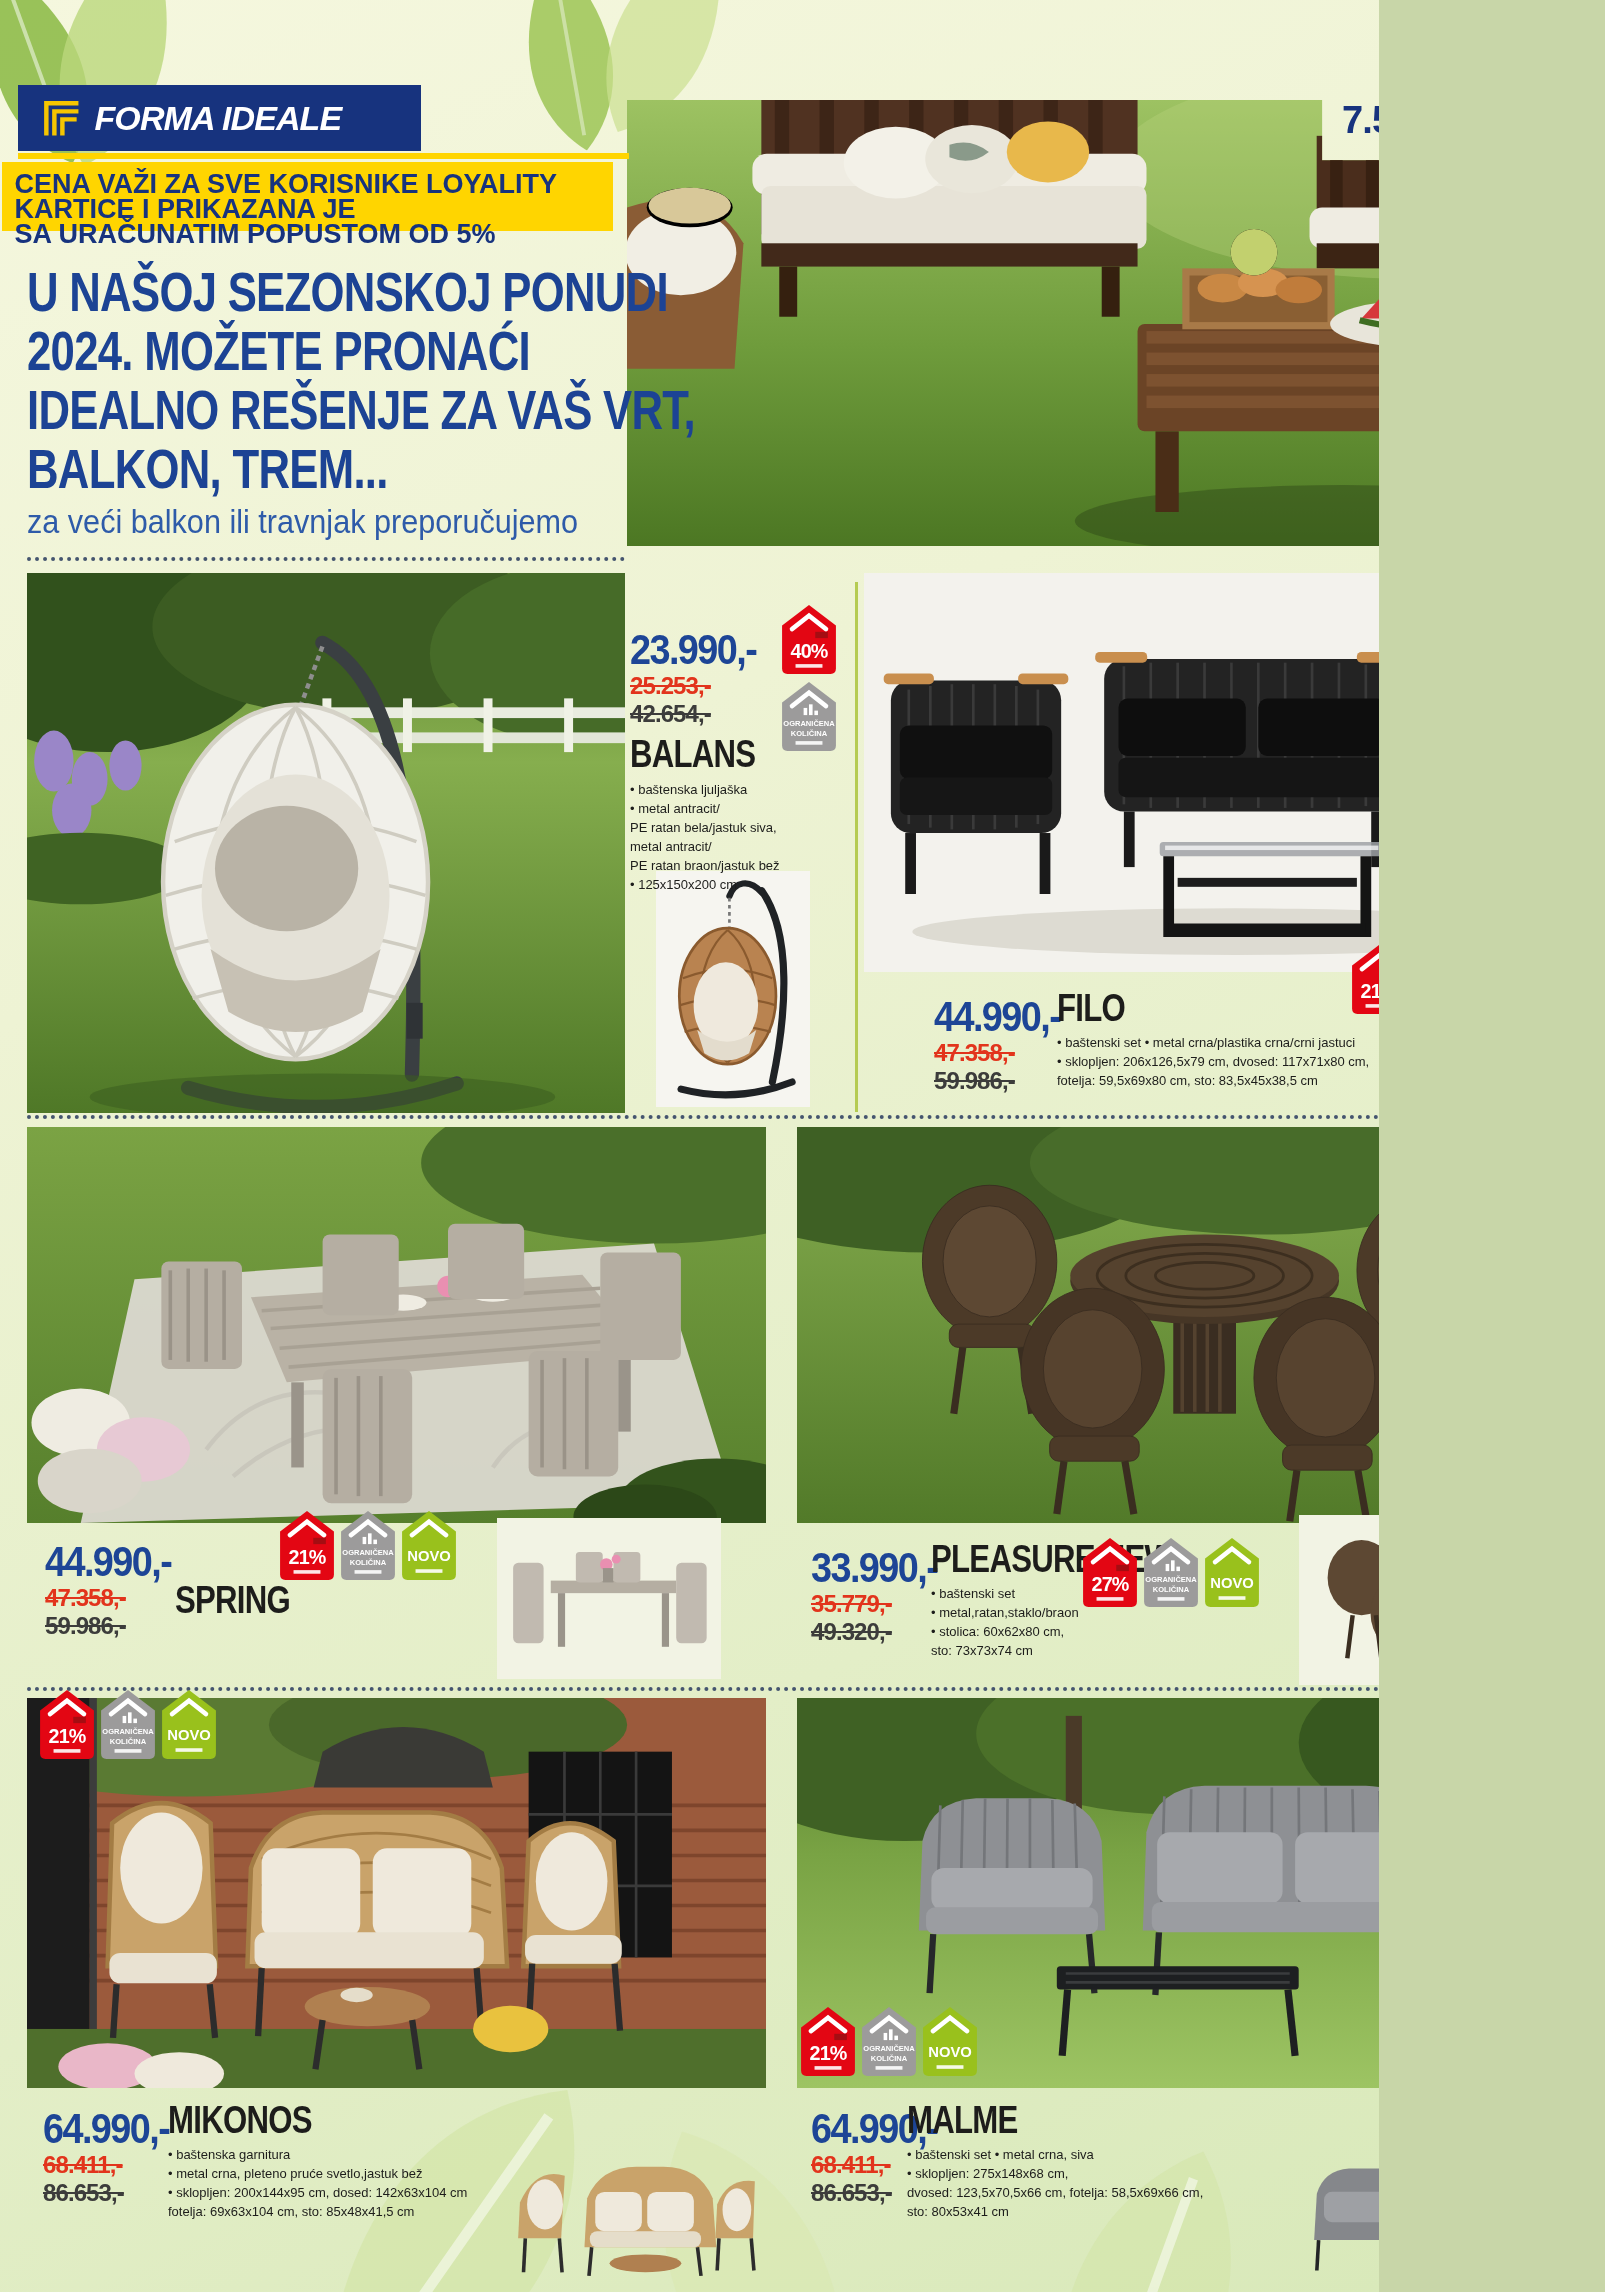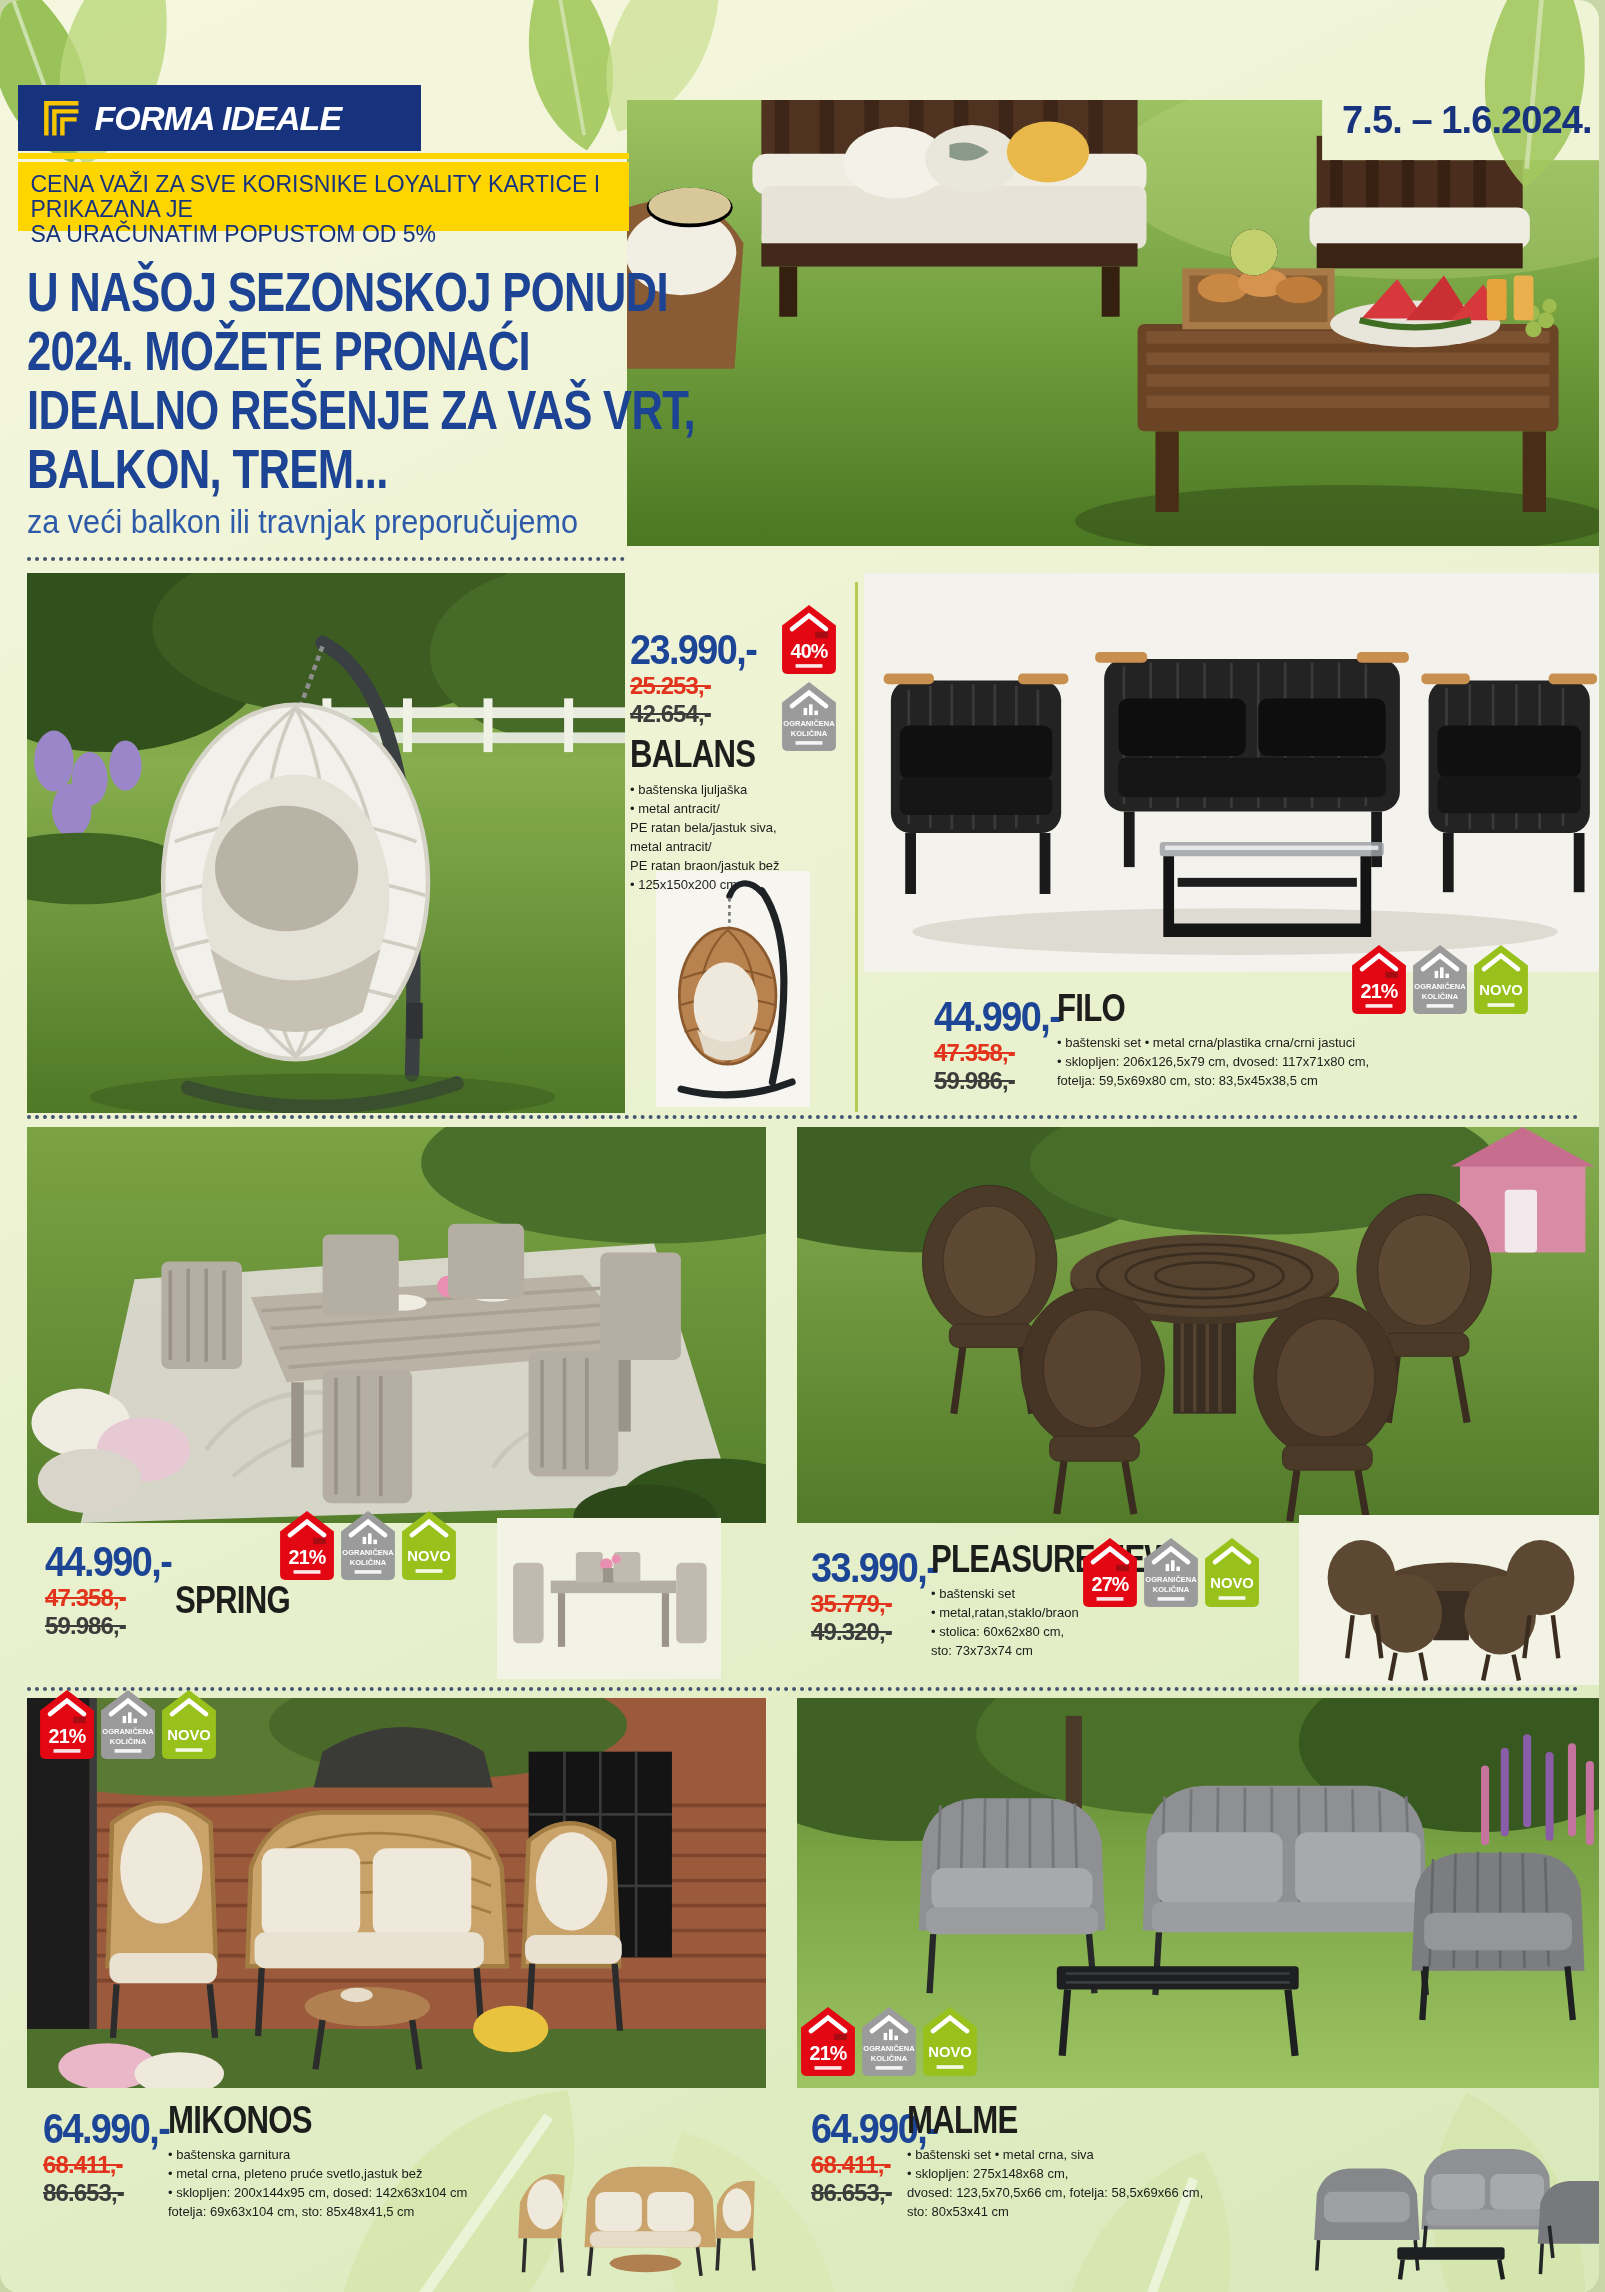--- a/index.html
+++ b/index.html
@@ -1,27 +1,27 @@
 <!DOCTYPE html>
 <html style="font-size:14.3px"><head>
 <meta charset="utf-8">
 <style>
   html,body{margin:0;padding:0;background:#c8d6a8;}
-  .page{position:relative;width:1599px;height:2293px;overflow:hidden;
+  .page{position:relative;width:1379px;height:2293px;overflow:hidden;
         font-family:"Liberation Sans",sans-serif;
-        background:linear-gradient(155deg,#f5f7de 0%,#eef3d4 35%,#e3eec7 70%,#d9e9ba 100%);border-radius:20px;}
+        background:linear-gradient(155deg,#f5f7de 0%,#eef3d4 35%,#e3eec7 70%,#d9e9ba 100%);}
   .abs{position:absolute;}
   .photo{position:absolute;overflow:hidden;}
   .photo svg{display:block;width:100%;height:100%;}
   .leaf{position:absolute;z-index:0;}
   
   .logo-bar{left:18px;top:85px;width:403px;height:66px;background:#17337e;display:flex;align-items:center;gap:12.5px;padding-left:23px;box-sizing:border-box;z-index:3;}
   .logo-text{color:#ffffff;font-size:34px;font-weight:bold;font-style:italic;letter-spacing:-0.9px;white-space:nowrap;}
   .yellow-strip{left:18px;top:153px;width:611px;height:6.3px;background:#ffd500;z-index:3;}
-  .yellow-banner{left:18px;top:162px;width:611px;height:69px;background:#ffd500;color:#17337e;font-weight:normal;font-size:23px;line-height:25px;padding:9.9px 0 0 12.5px;box-sizing:border-box;z-index:3;}
+  .yellow-banner{left:2px;top:162px;width:611px;height:69px;background:#ffd500;color:#17337e;font-weight:bold;font-size:27px;line-height:25px;padding:9.9px 0 0 12.5px;box-sizing:border-box;z-index:3;}
   .promo-date{left:1342px;top:99px;font-size:38px;font-weight:bold;color:#17337e;letter-spacing:-0.9px;z-index:3;white-space:nowrap;}
   .hero{left:627px;top:100px;width:979px;height:446px;z-index:1;
         clip-path:polygon(0 0,71% 0,71% 13.5%,100% 13.5%,100% 100%,0 100%);}
   
   .headline{left:27px;top:262px;width:627px;z-index:2;}
   .headline div{font-size:56px;font-weight:800;color:#1c4394;line-height:59px;letter-spacing:-0.9px;transform:scaleX(.78);transform-origin:0 50%;white-space:nowrap;}
   .subtitle{left:27px;top:502px;font-size:34px;color:#2e5ba9;white-space:nowrap;transform:scaleX(.9);transform-origin:0 0;z-index:2;}
   .dot-h{border-top:4.5px dotted #45556f;height:0;z-index:2;}
   .vline{left:855px;top:582px;width:2.7px;height:530px;background:#b5cb52;z-index:2;}
   

